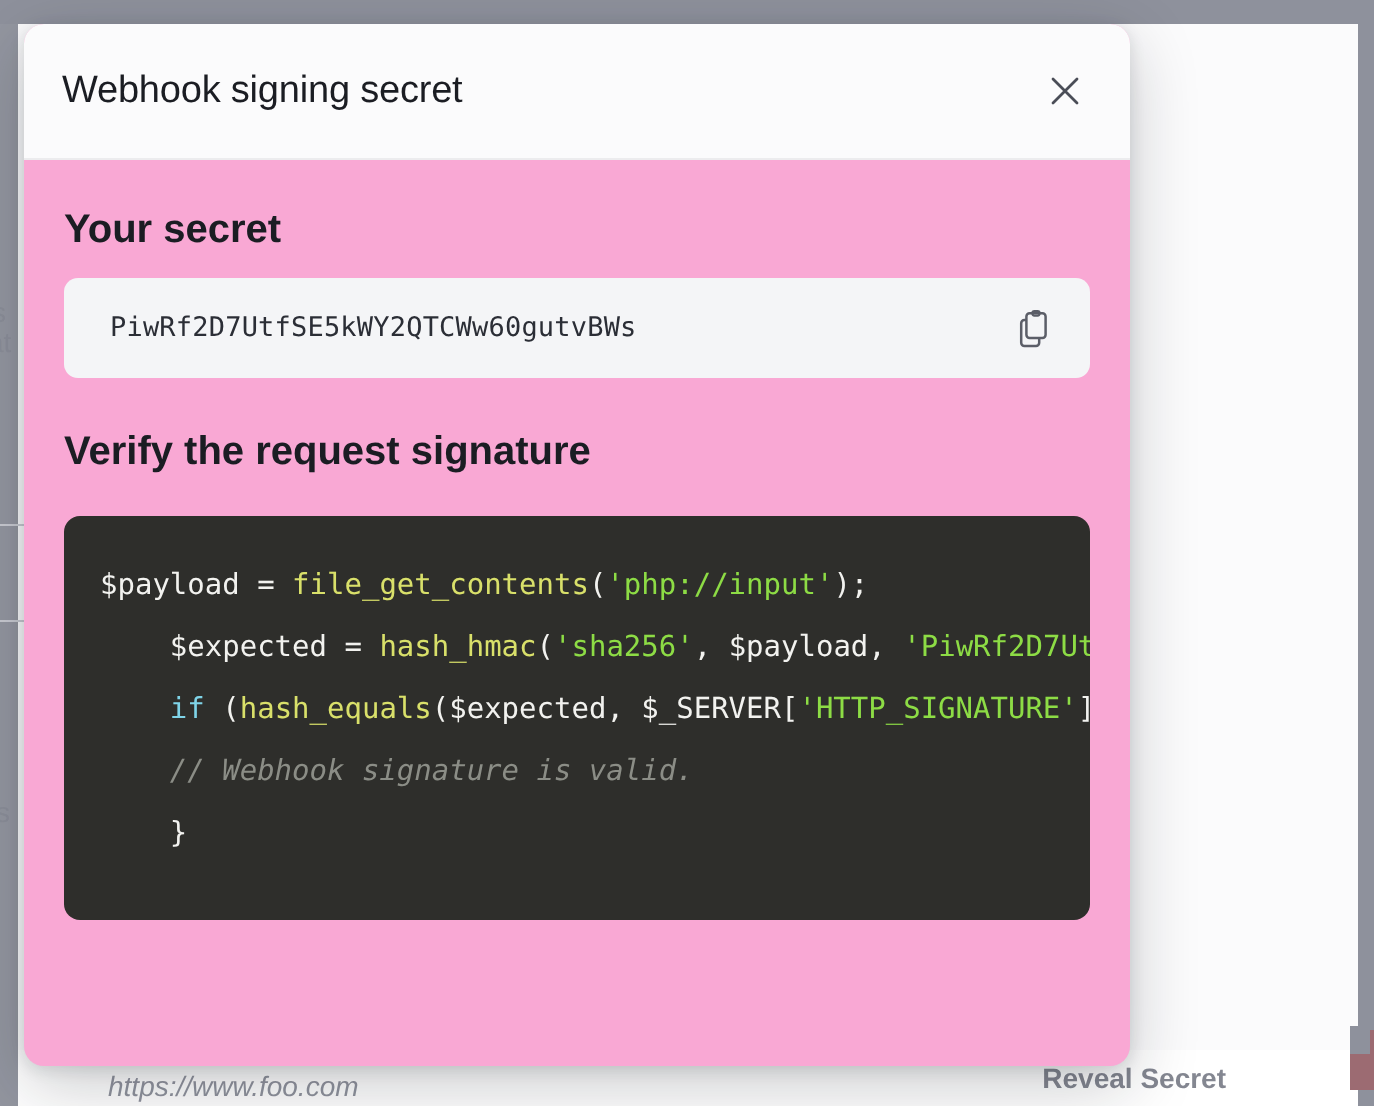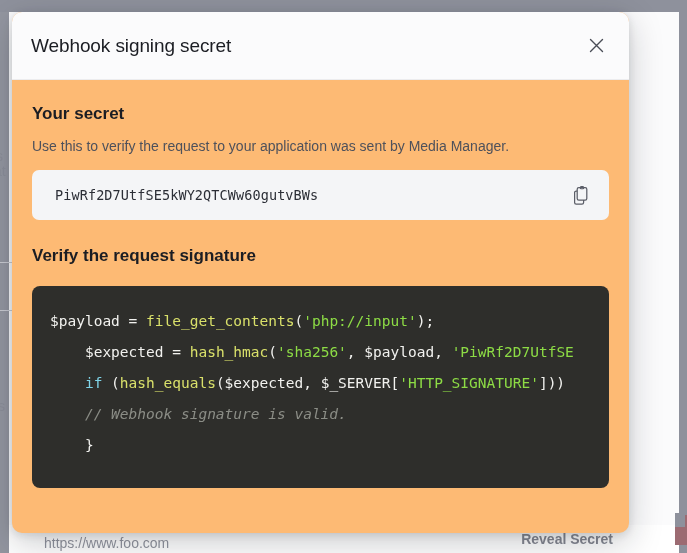--- a/index.html
+++ b/index.html
@@ -49,21 +49,21 @@
     bottom: 28px;
     background: #fbfbfc;
   }
   .bg-text {
     position: absolute;
     color: #8b8e99;
     font-size: 14px;
     white-space: nowrap;
     opacity: .95;
   }
-  .bg-url { left: 44px; bottom: 2px; }
+  .bg-url { left: 54px; bottom: 2px; font-style: italic; }
   .bg-reveal { right: 74px; bottom: 6px; font-weight: bold; color: #7e818c; }
   .bg-frag-1 { left: -4px; top: 148px; }
   .bg-frag-2 { left: -6px; top: 163px; }
   .bg-frag-3 { left: -2px; top: 398px; }
   .bg-divline {
     position: absolute;
     left: 0; width: 28px; height: 1px;
     background: #c9cbd2;
   }
   .bg-accent-block {
@@ -81,23 +81,23 @@
     width: 10px;
     height: 14px;
     background: #8e919c;
   }
 
   
   #modal {
     position: absolute;
     left: 12px;
     top: 12px;
-    width: 617px;
+    width: 553px;
     height: 521px;
-    background: #fdba74;
+    background: #f9a8d4;
     border-radius: 10px;
     box-shadow: 0 10px 34px rgba(20,22,30,.22), 0 2px 8px rgba(20,22,30,.12);
     overflow: hidden;
     display: flex;
     flex-direction: column;
   }
 
   .modal-header {
     height: 68px;
     flex: 0 0 68px;
@@ -128,21 +128,21 @@
   }
 
   .modal-body {
     padding: 24px 20px 0 20px;
     box-sizing: border-box;
     flex: 1 1 auto;
     overflow: hidden;
   }
 
   .section-title {
-    font-size: 17px;
+    font-size: 20px;
     font-weight: bold;
     color: #1b1d23;
     margin: 0 0 12px 0;
   }
   .section-desc {
     font-size: 14px;
     color: #4e515b;
     margin: 0 0 14px 0;
     line-height: 20px;
   }
@@ -232,21 +232,20 @@
     <button class="close-btn" aria-label="Close">
       <svg width="15" height="15" viewBox="0 0 15 15" aria-hidden="true">
         <path d="M1.5 1.5 L13.5 13.5 M13.5 1.5 L1.5 13.5" stroke="currentColor" stroke-width="1.4" fill="none" stroke-linecap="round"></path>
       </svg>
     </button>
   </div>
 
   <div class="modal-body">
 
     <h3 class="section-title">Your secret</h3>
-    <p class="section-desc">Use this to verify the request to your application was sent by Media Manager.</p>
 
     <div class="secret-row">
       <span class="secret-value">PiwRf2D7UtfSE5kWY2QTCWw60gutvBWs</span>
       <button class="copy-btn" aria-label="Copy">
         <svg width="18" height="19" viewBox="0 0 18 19" aria-hidden="true">
           <rect x="5.2" y="1.6" width="9.6" height="12.4" rx="1.6" stroke="currentColor" stroke-width="1.25" fill="none"></rect>
           <rect x="8.2" y="0.6" width="3.6" height="2.2" rx="1" stroke="currentColor" stroke-width="1.1" fill="none"></rect>
           <path d="M11.6 14 v2.4 a1.6 1.6 0 0 1 -1.6 1.6 H4.2 a1.6 1.6 0 0 1 -1.6 -1.6 V6.6 a1.6 1.6 0 0 1 1.6 -1.6 H5.2" stroke="currentColor" stroke-width="1.25" fill="none" stroke-linejoin="round"></path>
         </svg>
       </button>

